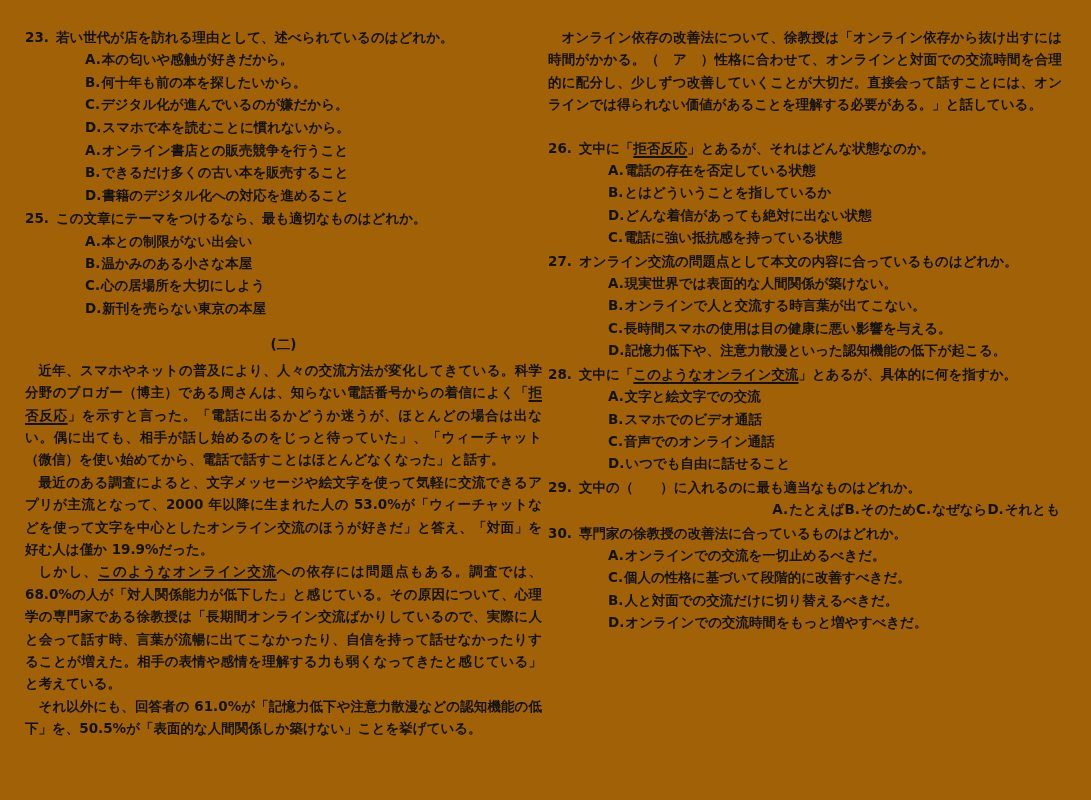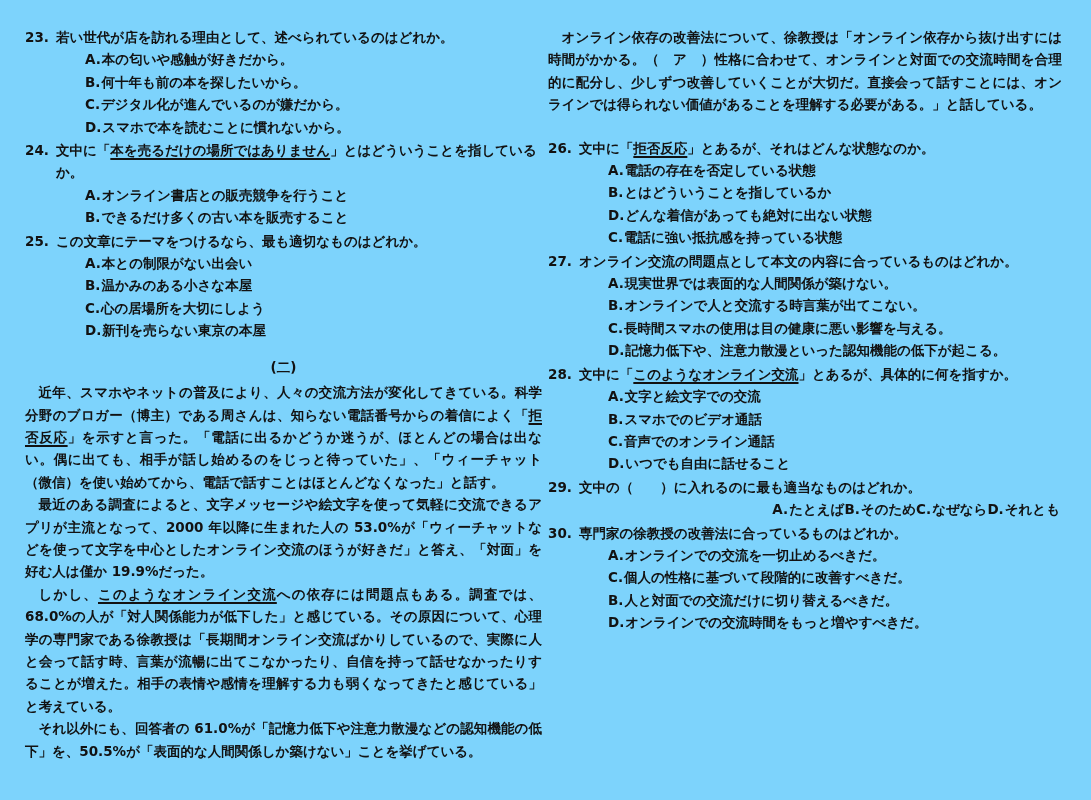--- a/index.html
+++ b/index.html
@@ -4,21 +4,21 @@
 <style>
   html, body {
     margin: 0;
     padding: 0;
     background: #ffffff;
   }
   .page {
     position: relative;
     width: 1091px;
     height: 800px;
-    background: #7dd3fc;
+    background: #a16207;
     overflow: hidden;
     font-family: "DejaVu Sans", sans-serif;
     font-weight: bold;
     color: #121212;
     font-size: 13.5px;
     line-height: 22.4px;
     -webkit-font-smoothing: antialiased;
   }
   .col {
     position: absolute;
@@ -69,27 +69,24 @@
             <span class="q-stem"><span>若い世代が店を訪れる理由として、述べられているのはどれか。</span></span>
           </div>
           <div class="options">
             <div class="option"><span class="opt-label">A.</span><span>本の匂いや感触が好きだから。</span></div>
             <div class="option"><span class="opt-label">B.</span><span>何十年も前の本を探したいから。</span></div>
             <div class="option"><span class="opt-label">C.</span><span>デジタル化が進んでいるのが嫌だから。</span></div>
             <div class="option"><span class="opt-label">D.</span><span>スマホで本を読むことに慣れないから。</span></div>
           </div>
         </div>
         <div class="question">
-          <div class="q-head">
-            <span class="q-num">24.</span>
-            <span class="q-stem"><span>文中に「</span><span class="u">本を売るだけの場所ではありません</span><span>」とはどういうことを指しているか。</span></span>
-          </div>
           <div class="options">
             <div class="option"><span class="opt-label">A.</span><span>オンライン書店との販売競争を行うこと</span></div>
             <div class="option"><span class="opt-label">B.</span><span>できるだけ多くの古い本を販売すること</span></div>
+            <div class="option"><span class="opt-label">D.</span><span>書籍のデジタル化への対応を進めること</span></div>
           </div>
         </div>
         <div class="question">
           <div class="q-head">
             <span class="q-num">25.</span>
             <span class="q-stem"><span>この文章にテーマをつけるなら、最も適切なものはどれか。</span></span>
           </div>
           <div class="options">
             <div class="option"><span class="opt-label">A.</span><span>本との制限がない出会い</span></div>
             <div class="option"><span class="opt-label">B.</span><span>温かみのある小さな本屋</span></div>

